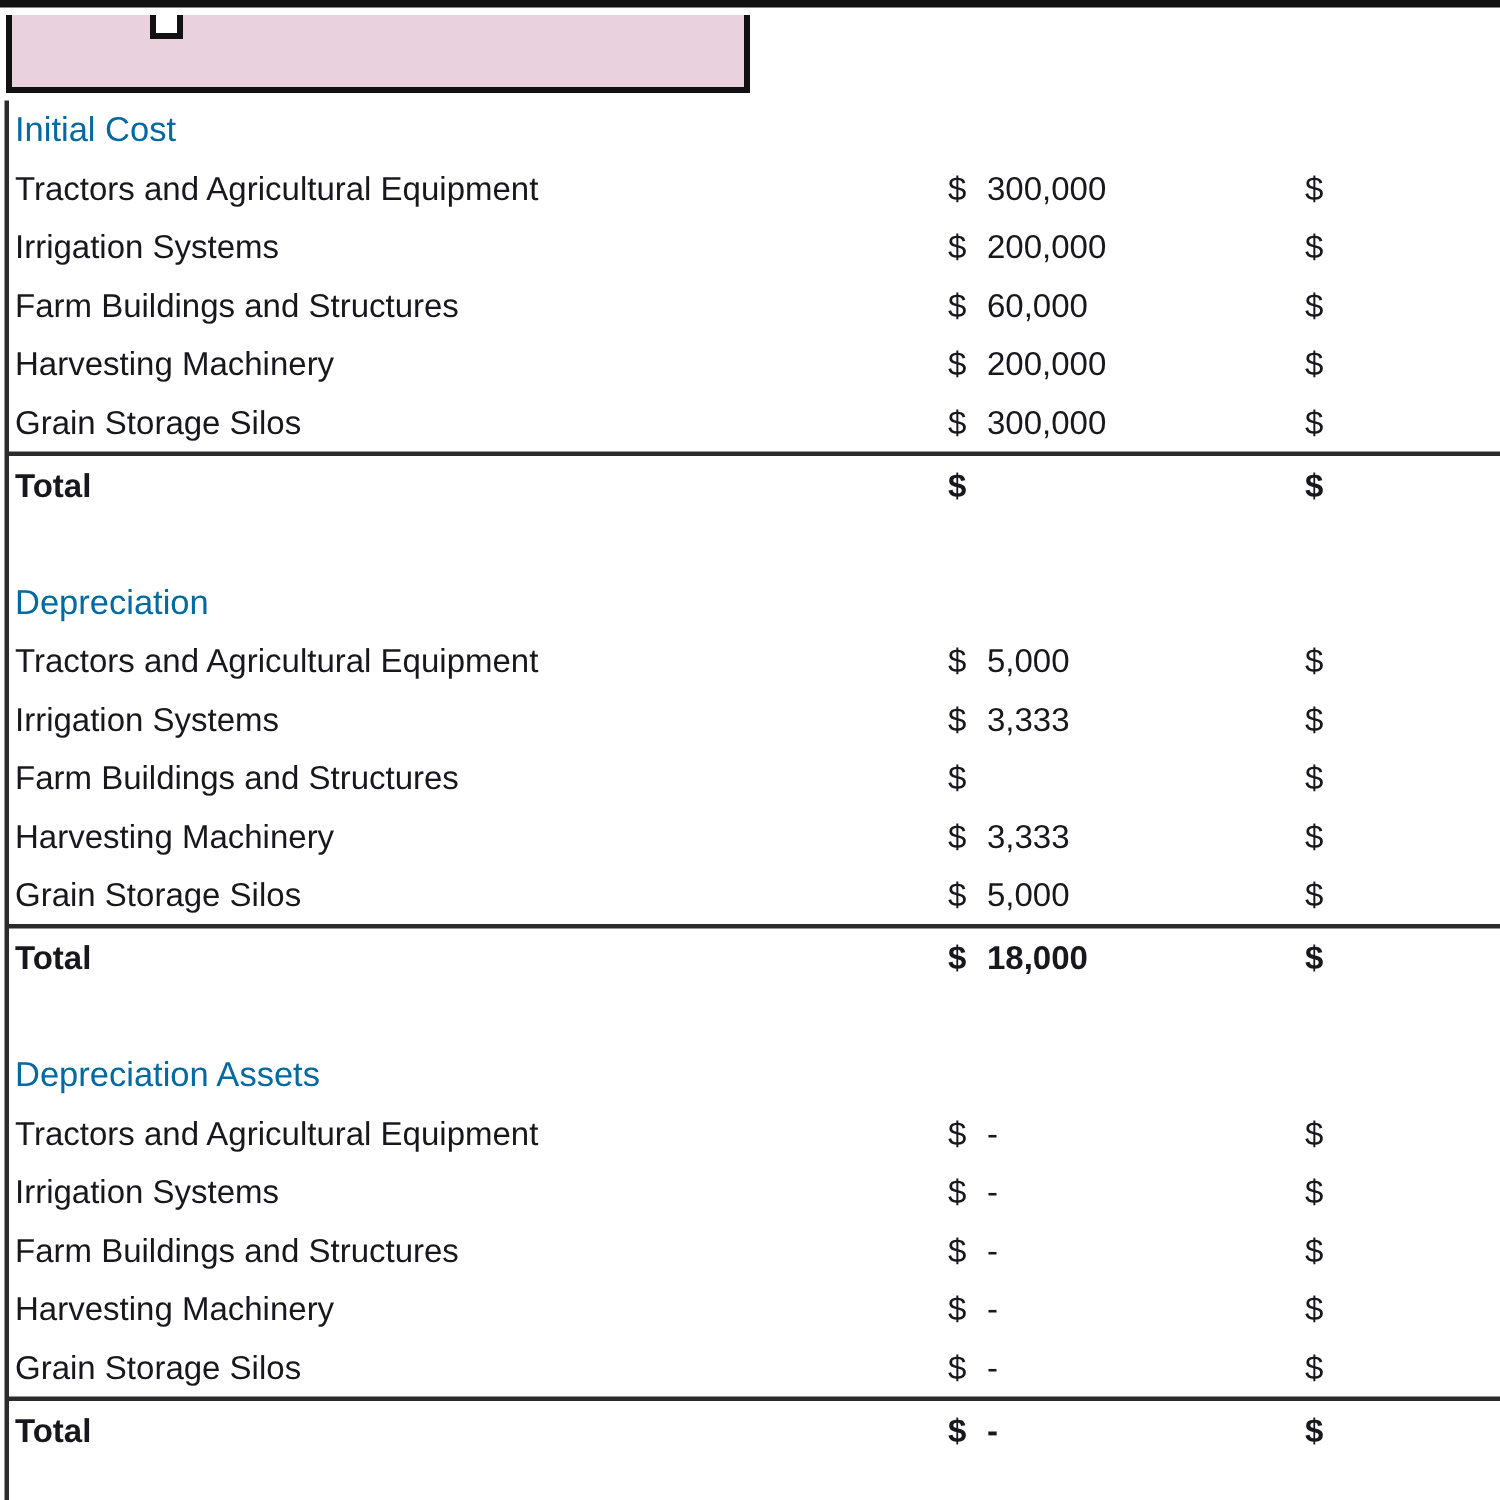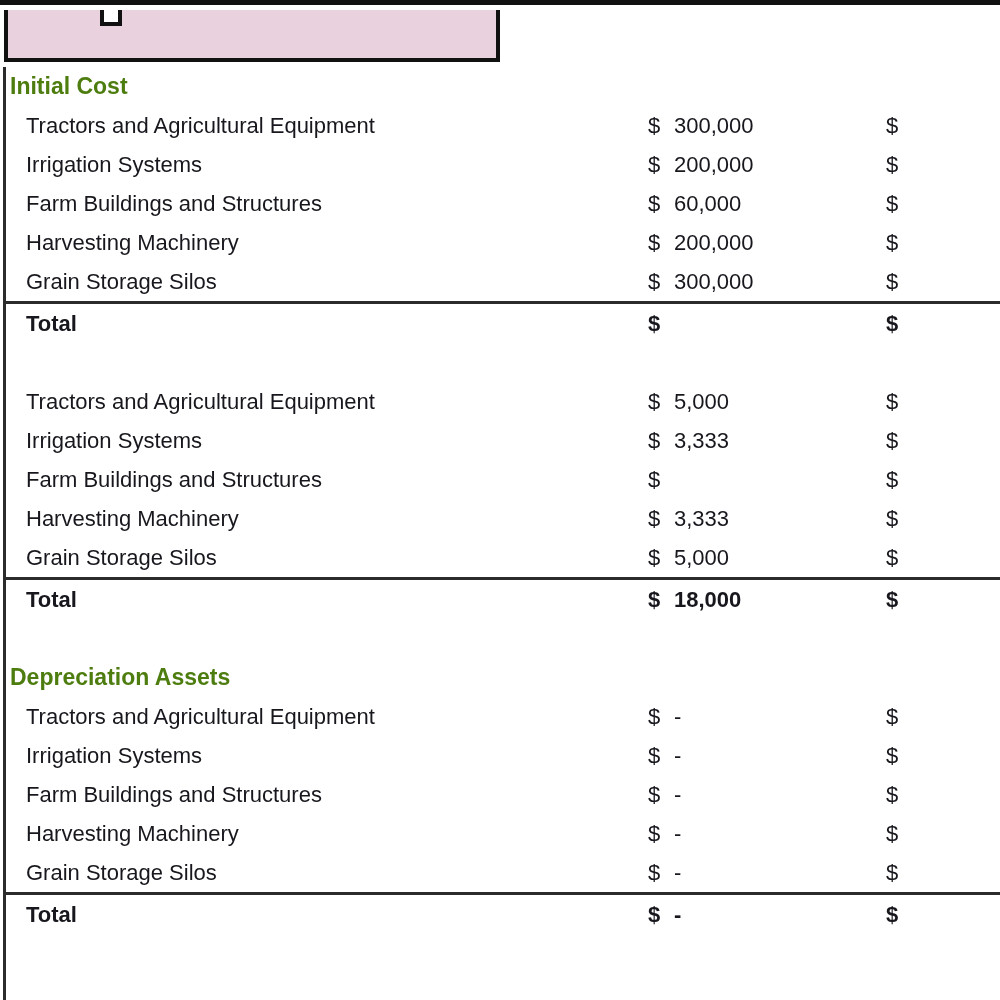--- a/index.html
+++ b/index.html
@@ -78,36 +78,35 @@
     position: absolute;
     left: 6px;
     top: 62px;
     width: 994px;
   }
 
   .section-head {
     height: 39px;
     line-height: 39px;
     font-size: 23px;
-    font-weight: bold;
-    color: #4d7c0f;
+    font-weight: normal;
+    color: #0369a1;
     padding-left: 4px;
     white-space: nowrap;
   }
 
   .spacer {
     height: 39px;
   }
 
   .row {
     position: relative;
     height: 39px;
     line-height: 39px;
     white-space: nowrap;
-    margin-left: 16px;
   }
   .row .label {
     position: absolute;
     left: 4px;
     top: 0;
     font-size: 22px;
     color: #17171d;
   }
   .row .cur-left {
     position: absolute;
@@ -198,20 +197,21 @@
         <span class="amount">300,000</span>
         <span class="cur-right">$</span>
       </div>
       <div class="rule"></div>
       <div class="row total">
         <span class="label">Total</span>
         <span class="cur-left">$</span>
         <span class="cur-right">$</span>
       </div>
       <div class="spacer"></div>
+      <div class="section-head">Depreciation</div>
       <div class="row">
         <span class="label">Tractors and Agricultural Equipment</span>
         <span class="cur-left">$</span>
         <span class="amount">5,000</span>
         <span class="cur-right">$</span>
       </div>
       <div class="row">
         <span class="label">Irrigation Systems</span>
         <span class="cur-left">$</span>
         <span class="amount">3,333</span>

